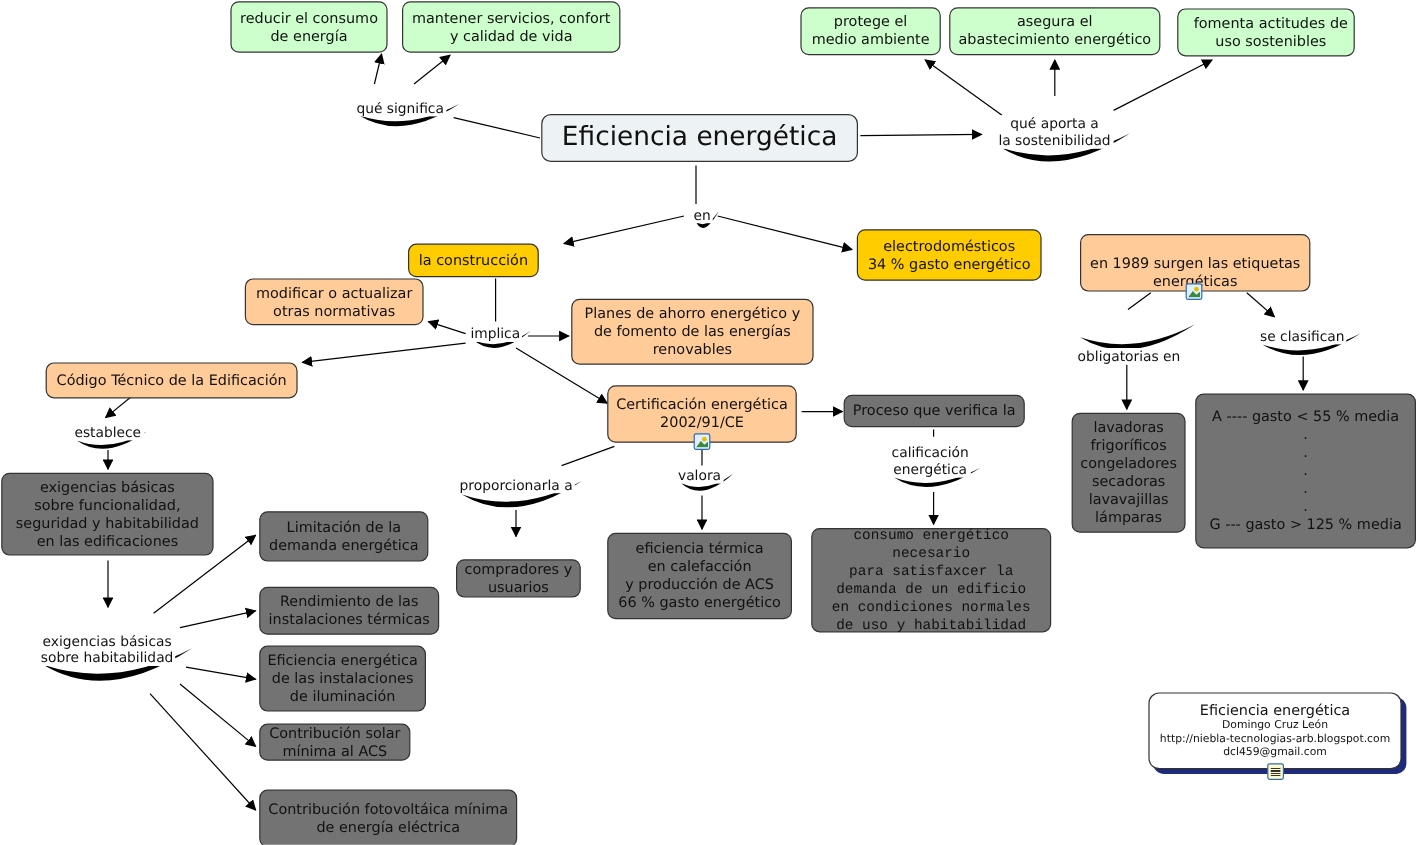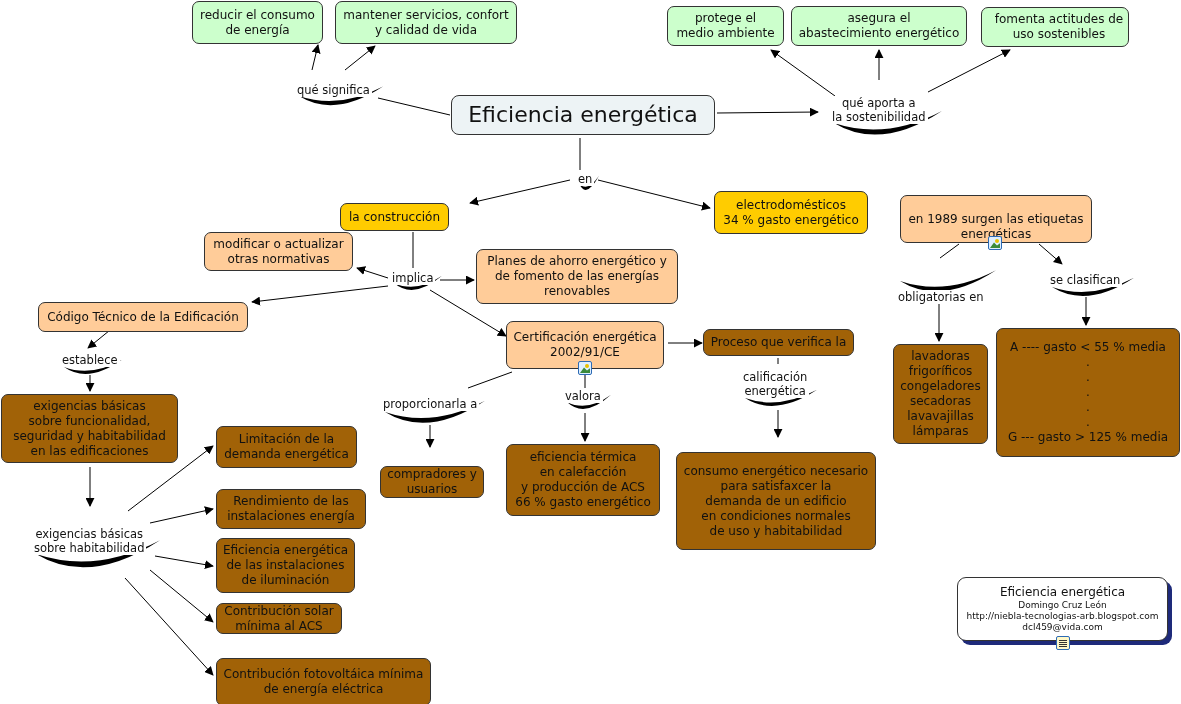--- a/index.html
+++ b/index.html
@@ -5,21 +5,21 @@
   html, body { margin:0; padding:0; background:#ffffff; }
   body { width:1181px; height:704px; position:relative; overflow:hidden;
          font-family:"DejaVu Sans", "Liberation Sans", sans-serif; color:#111; }
   #links { position:absolute; left:0; top:0; width:1181px; height:704px; }
   .node { position:absolute; box-sizing:border-box; border:1px solid #333; border-radius:7px;
           display:flex; align-items:center; justify-content:center; text-align:center;
           font-size:12px; line-height:15px; white-space:pre-line; padding:2px 4px; }
   .green { background:#ccffcc; }
   .gold { background:#ffcc00; }
   .peach { background:#ffcc99; }
-  .yellow { background:#a16207; }
+  .yellow { background:#737373; }
   .root { background:#edf3f5; font-size:22px; line-height:26px; border-radius:8px; }
   .credit { background:#ffffff; border-radius:9px; box-shadow:4px 4px 0 #1e2a7a; font-size:9px; line-height:11px; flex-direction:column; }
   .credit .ct { font-size:12px; line-height:15px; }
   .lbl { position:absolute; font-size:11.5px; line-height:14px; text-align:center; white-space:pre-line;
          background:#fff; padding:0 2px; }
   .imgicon { position:absolute; width:14px; height:14px; box-sizing:border-box; border:1px solid #2d6bb5;
              background:#dfefff; border-radius:2px; overflow:hidden; }
   .imgicon::before { content:""; position:absolute; left:1px; right:1px; bottom:1px; height:6px; background:#3b8a3b;
              clip-path:polygon(0 100%, 40% 10%, 70% 60%, 100% 20%, 100% 100%); }
   .imgicon::after { content:""; position:absolute; right:2px; top:2px; width:4px; height:4px; border-radius:50%; background:#e8c000; }
@@ -131,30 +131,30 @@
 <div class="node yellow" style="left:1px;top:394px;width:177px;height:69px;">exigencias básicas
 sobre funcionalidad,
 seguridad  y habitabilidad
 en las edificaciones</div>
 <div class="node yellow" style="left:380px;top:466px;width:104px;height:32px;">compradores y
 usuarios</div>
 <div class="node yellow" style="left:506px;top:444px;width:154px;height:72px;">eficiencia térmica
 en calefacción
 y producción de ACS
 66 % gasto energético</div>
-<div class="node yellow" style="left:676px;top:452px;width:200px;height:98px;">consumo energético necesario
+<div class="node yellow" style="left:676px;top:440px;width:200px;height:87px;font-family:Liberation Mono, monospace;">consumo energético necesario
 para satisfaxcer la
 demanda de un edificio
 en condiciones normales
 de uso y habitabilidad</div>
 
 <div class="node yellow" style="left:216px;top:426px;width:141px;height:42px;">Limitación de la
 demanda energética</div>
 <div class="node yellow" style="left:216px;top:489px;width:150px;height:40px;">Rendimiento de las
-instalaciones energía</div>
+instalaciones térmicas</div>
 <div class="node yellow" style="left:216px;top:538px;width:139px;height:55px;">Eficiencia energética
 de las instalaciones
 de iluminación</div>
 <div class="node yellow" style="left:216px;top:603px;width:126px;height:31px;">Contribución solar
 mínima  al ACS</div>
 <div class="node yellow" style="left:216px;top:658px;width:215px;height:48px;">Contribución fotovoltáica mínima
 de energía eléctrica</div>
 
 <div class="lbl" style="left:295px;top:83px;">qué significa</div>
 <div class="lbl" style="left:830px;top:96px;">qué aporta a
@@ -168,15 +168,15 @@
 <div class="lbl" style="left:563px;top:389px;">valora</div>
 <div class="lbl" style="left:741px;top:370px;">calificación
 energética</div>
 <div class="lbl" style="left:32px;top:527px;">exigencias básicas
 sobre habitabilidad</div>
 
 <div class="node credit" style="left:957px;top:577px;width:211px;height:64px;">
   <div class="ct">Eficiencia energética</div>
   <div>Domingo Cruz León</div>
   <div>http://niebla-tecnologias-arb.blogspot.com</div>
-  <div>dcl459@vida.com</div>
+  <div>dcl459@gmail.com</div>
 </div>
 <span class="docicon" style="left:1056px;top:636px;"></span>
 
 </body></html>

